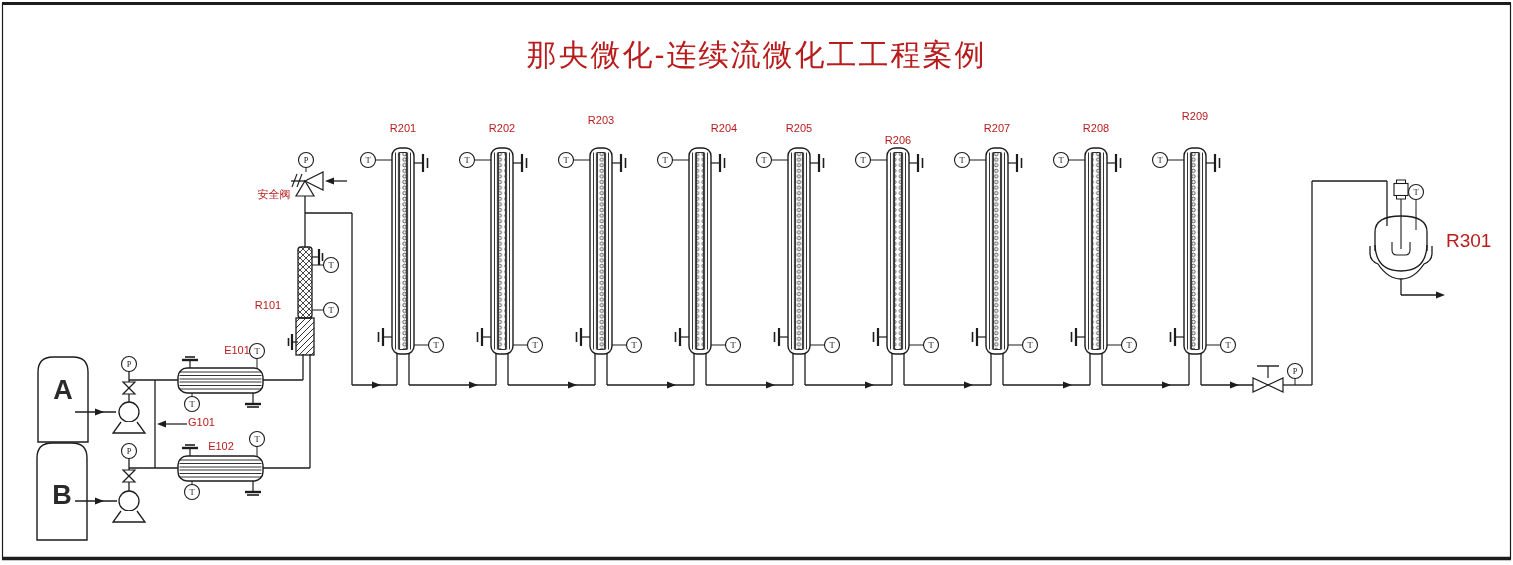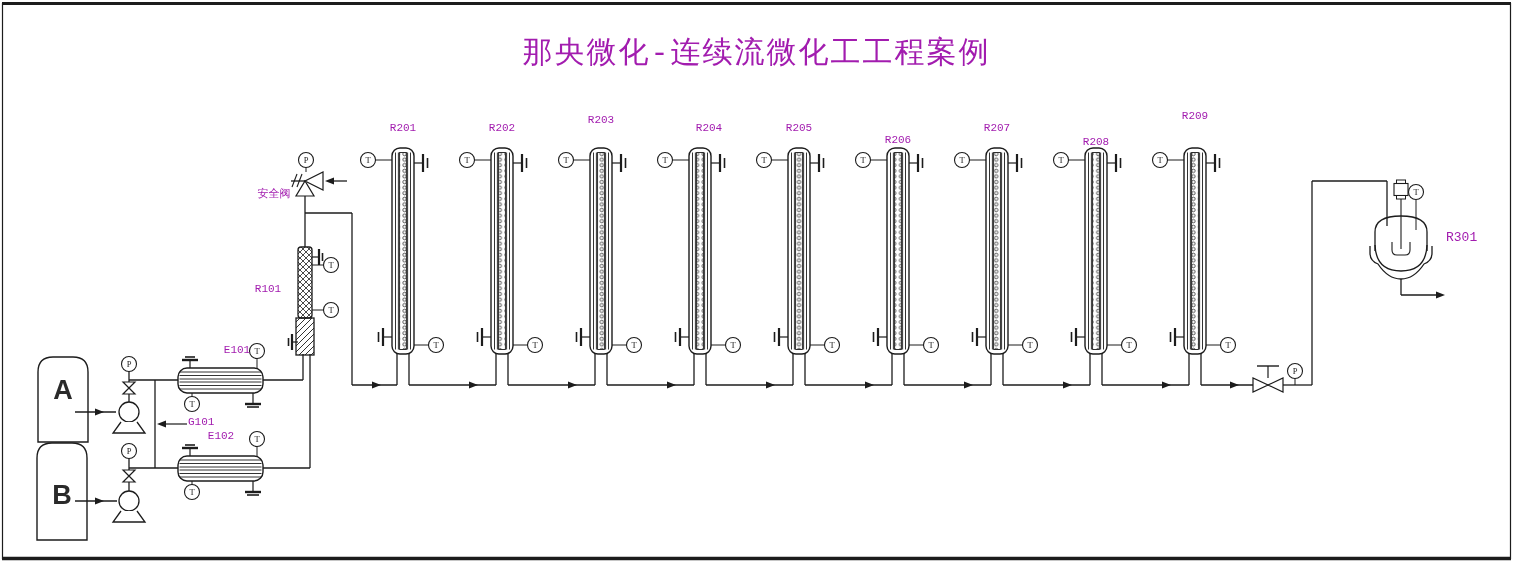--- a/index.html
+++ b/index.html
@@ -6,25 +6,25 @@
   .stage{
     position:relative;
     width:1513px;height:565px;
     background:#ffffff;
     overflow:hidden;
     font-family:"Liberation Serif","DejaVu Serif",serif;
   }
   .stage svg{position:absolute;left:0;top:0;}
   .lbl{
     position:absolute;
-    color:#a21caf;
+    color:#b91c1c;
     text-align:center;
     white-space:nowrap;
     line-height:1.1;
-    font-family:Liberation Mono, monospace;
+    font-family:Liberation Sans, sans-serif;
   }
   .title{
     left:0;top:38px;width:1513px;
     font-size:30px;letter-spacing:2px;
   }
   .eq{font-size:11px;}
   .tankletter{
     font-family:"Liberation Sans","DejaVu Sans",sans-serif;
     font-weight:bold;font-size:27px;color:#2a2a2a;
   }
@@ -452,32 +452,32 @@
         <text x="1416" y="195" text-anchor="middle" font-size="8.5" font-family="&quot;Liberation Serif&quot;,serif" fill="#1c1c1c">T</text>
       </g>
       <line x1="1401" y1="279" x2="1401" y2="295" stroke="#1c1c1c" stroke-width="1.3"></line>
       <line x1="1401" y1="295" x2="1438" y2="295" stroke="#1c1c1c" stroke-width="1.3"></line>
       <polygon points="1445,295 1436,291.4 1436,298.6" fill="#1c1c1c"></polygon>
     </svg>
 
   <div class="lbl title">那央微化-连续流微化工工程案例</div>
 
   <div class="lbl eq" style="left:243px;top:188px;width:62px;">安全阀</div>
-  <div class="lbl eq" style="left:246px;top:283px;width:44px;">R101</div>
+  <div class="lbl eq" style="left:246px;top:299px;width:44px;">R101</div>
   <div class="lbl eq" style="left:188px;top:416px;width:50px;text-align:left;">G101</div>
   <div class="lbl eq" style="left:212px;top:344px;width:50px;">E101</div>
-  <div class="lbl eq" style="left:196px;top:430px;width:50px;">E102</div>
-  <div class="lbl eq" style="left:1446px;top:231px;width:60px;text-align:left;font-size:13px;">R301</div>
+  <div class="lbl eq" style="left:196px;top:440px;width:50px;">E102</div>
+  <div class="lbl eq" style="left:1446px;top:231px;width:60px;text-align:left;font-size:19px;">R301</div>
   <div class="lbl tankletter" style="left:38px;top:376px;width:50px;">A</div>
   <div class="lbl tankletter" style="left:37px;top:481px;width:50px;">B</div>
 
   <div id="reactor-labels">
       <div class="lbl eq" style="left: 371px; top: 122px; width: 64px;">R201</div>
       <div class="lbl eq" style="left: 470px; top: 122px; width: 64px;">R202</div>
       <div class="lbl eq" style="left: 569px; top: 114px; width: 64px;">R203</div>
-      <div class="lbl eq" style="left: 677px; top: 122px; width: 64px;">R204</div>
+      <div class="lbl eq" style="left: 692px; top: 122px; width: 64px;">R204</div>
       <div class="lbl eq" style="left: 767px; top: 122px; width: 64px;">R205</div>
       <div class="lbl eq" style="left: 866px; top: 122px; width: 64px; margin-top: 12px;">R206</div>
       <div class="lbl eq" style="left: 965px; top: 122px; width: 64px;">R207</div>
-      <div class="lbl eq" style="left: 1064px; top: 136px; width: 64px;">R208</div>
+      <div class="lbl eq" style="left: 1064px; top: 122px; width: 64px;">R208</div>
       <div class="lbl eq" style="left: 1163px; top: 110px; width: 64px;">R209</div>
     </div>
 </div>
 
 </body></html>

